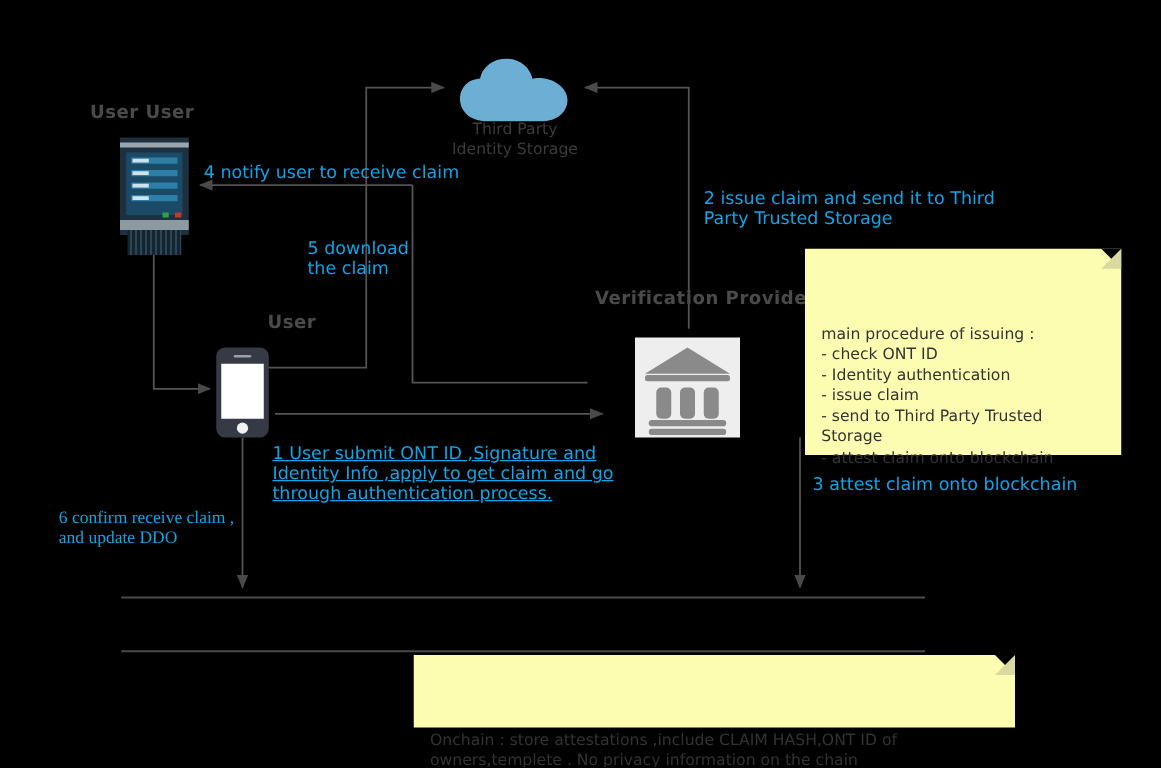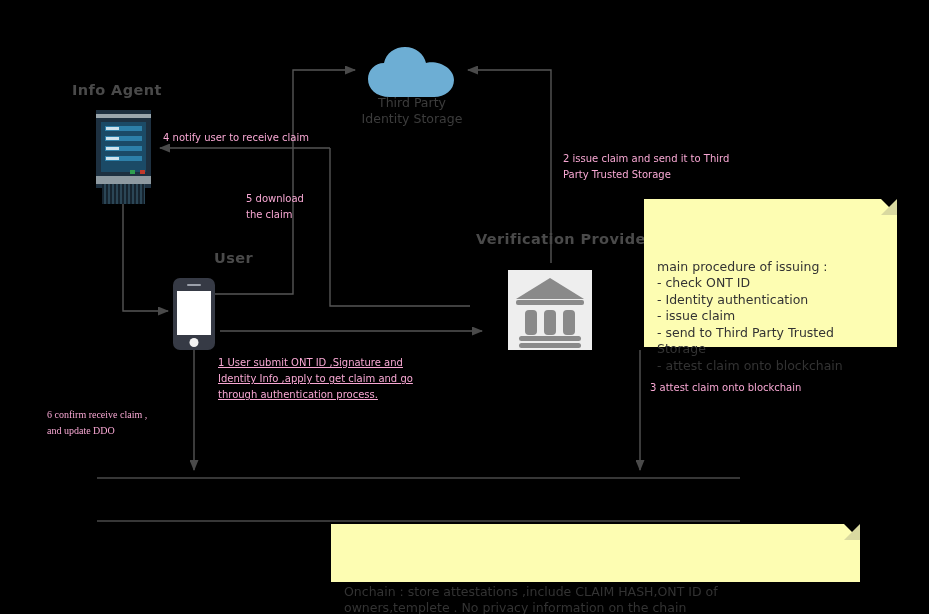--- a/index.html
+++ b/index.html
@@ -12,22 +12,22 @@
   }
   #canvas {
     position: relative;
     width: 929px;
     height: 614px;
     background: #000000;
     overflow: hidden;
   }
   .lbl {
     position: absolute;
-    color: #f9a8d4;
-    font-size: 10px;
+    color: #0ea5e9;
+    font-size: 14px;
     line-height: 16px;
     white-space: pre-line;
     font-family: "DejaVu Sans", sans-serif;
   }
   .title {
     position: absolute;
     color: #4a4a4a;
     font-size: 14.5px;
     font-weight: bold;
     letter-spacing: 0.4px;
@@ -198,21 +198,21 @@
 
       <path d="M194,350 L194,470" marker-end="url(#ar)"></path>
 
       <path d="M640,350 L640,470" marker-end="url(#ar)"></path>
 
       <path d="M97,478 L740,478" stroke="#4a4a4a" stroke-width="1.6"></path>
       <path d="M97,521 L740,521" stroke="#4a4a4a" stroke-width="1.6"></path>
     </g>
   </svg>
 
-  <div class="title" style="left:72px; top:82px;">Info Agent</div>
+  <div class="title" style="left:72px; top:82px;">User User</div>
 
   <div class="server" style="left:96px; top:110px; width:55px; height:78px;">
     <div class="topband"></div>
     <div class="screen">
       <div class="bar"></div>
       <div class="bar"></div>
       <div class="bar"></div>
       <div class="bar"></div>
     </div>
     <div class="vents"></div>
@@ -264,32 +264,32 @@
   <div class="lbl" style="left:218px; top:355px;text-decoration:underline;">1 User submit ONT ID ,Signature and
 Identity Info ,apply to get claim and go
 through authentication process.</div>
 
   <div class="lbl" style="left:47px; top:407px;font-family:Liberation Serif, serif;">6 confirm receive claim ,
 and update DDO</div>
 
   <div class="lbl" style="left:650px; top:380px;">3 attest claim onto blockchain</div>
 
 
-  <div class="note" style="left:644px; top:199px; width:253px; height:148px;">
+  <div class="note" style="left:644px; top:199px; width:253px; height:165px;">
     <span class="fold"></span>
     <span class="fold2"></span>
     <span>main procedure of issuing :
 - check ONT ID
 - Identity authentication
 - issue claim
 - send to Third Party Trusted
 Storage
 - attest claim onto blockchain</span>
   </div>
 
-  <div class="note" style="left:331px; top:524px; width:529px; height:58px;">
+  <div class="note" style="left:331px; top:524px; width:481px; height:58px;">
     <span class="fold"></span>
     <span class="fold2"></span>
     <span>Onchain : store attestations ,include CLAIM HASH,ONT ID of
 owners,templete . No privacy information on the chain</span>
   </div>
 
 </div>
 
 </body></html>

